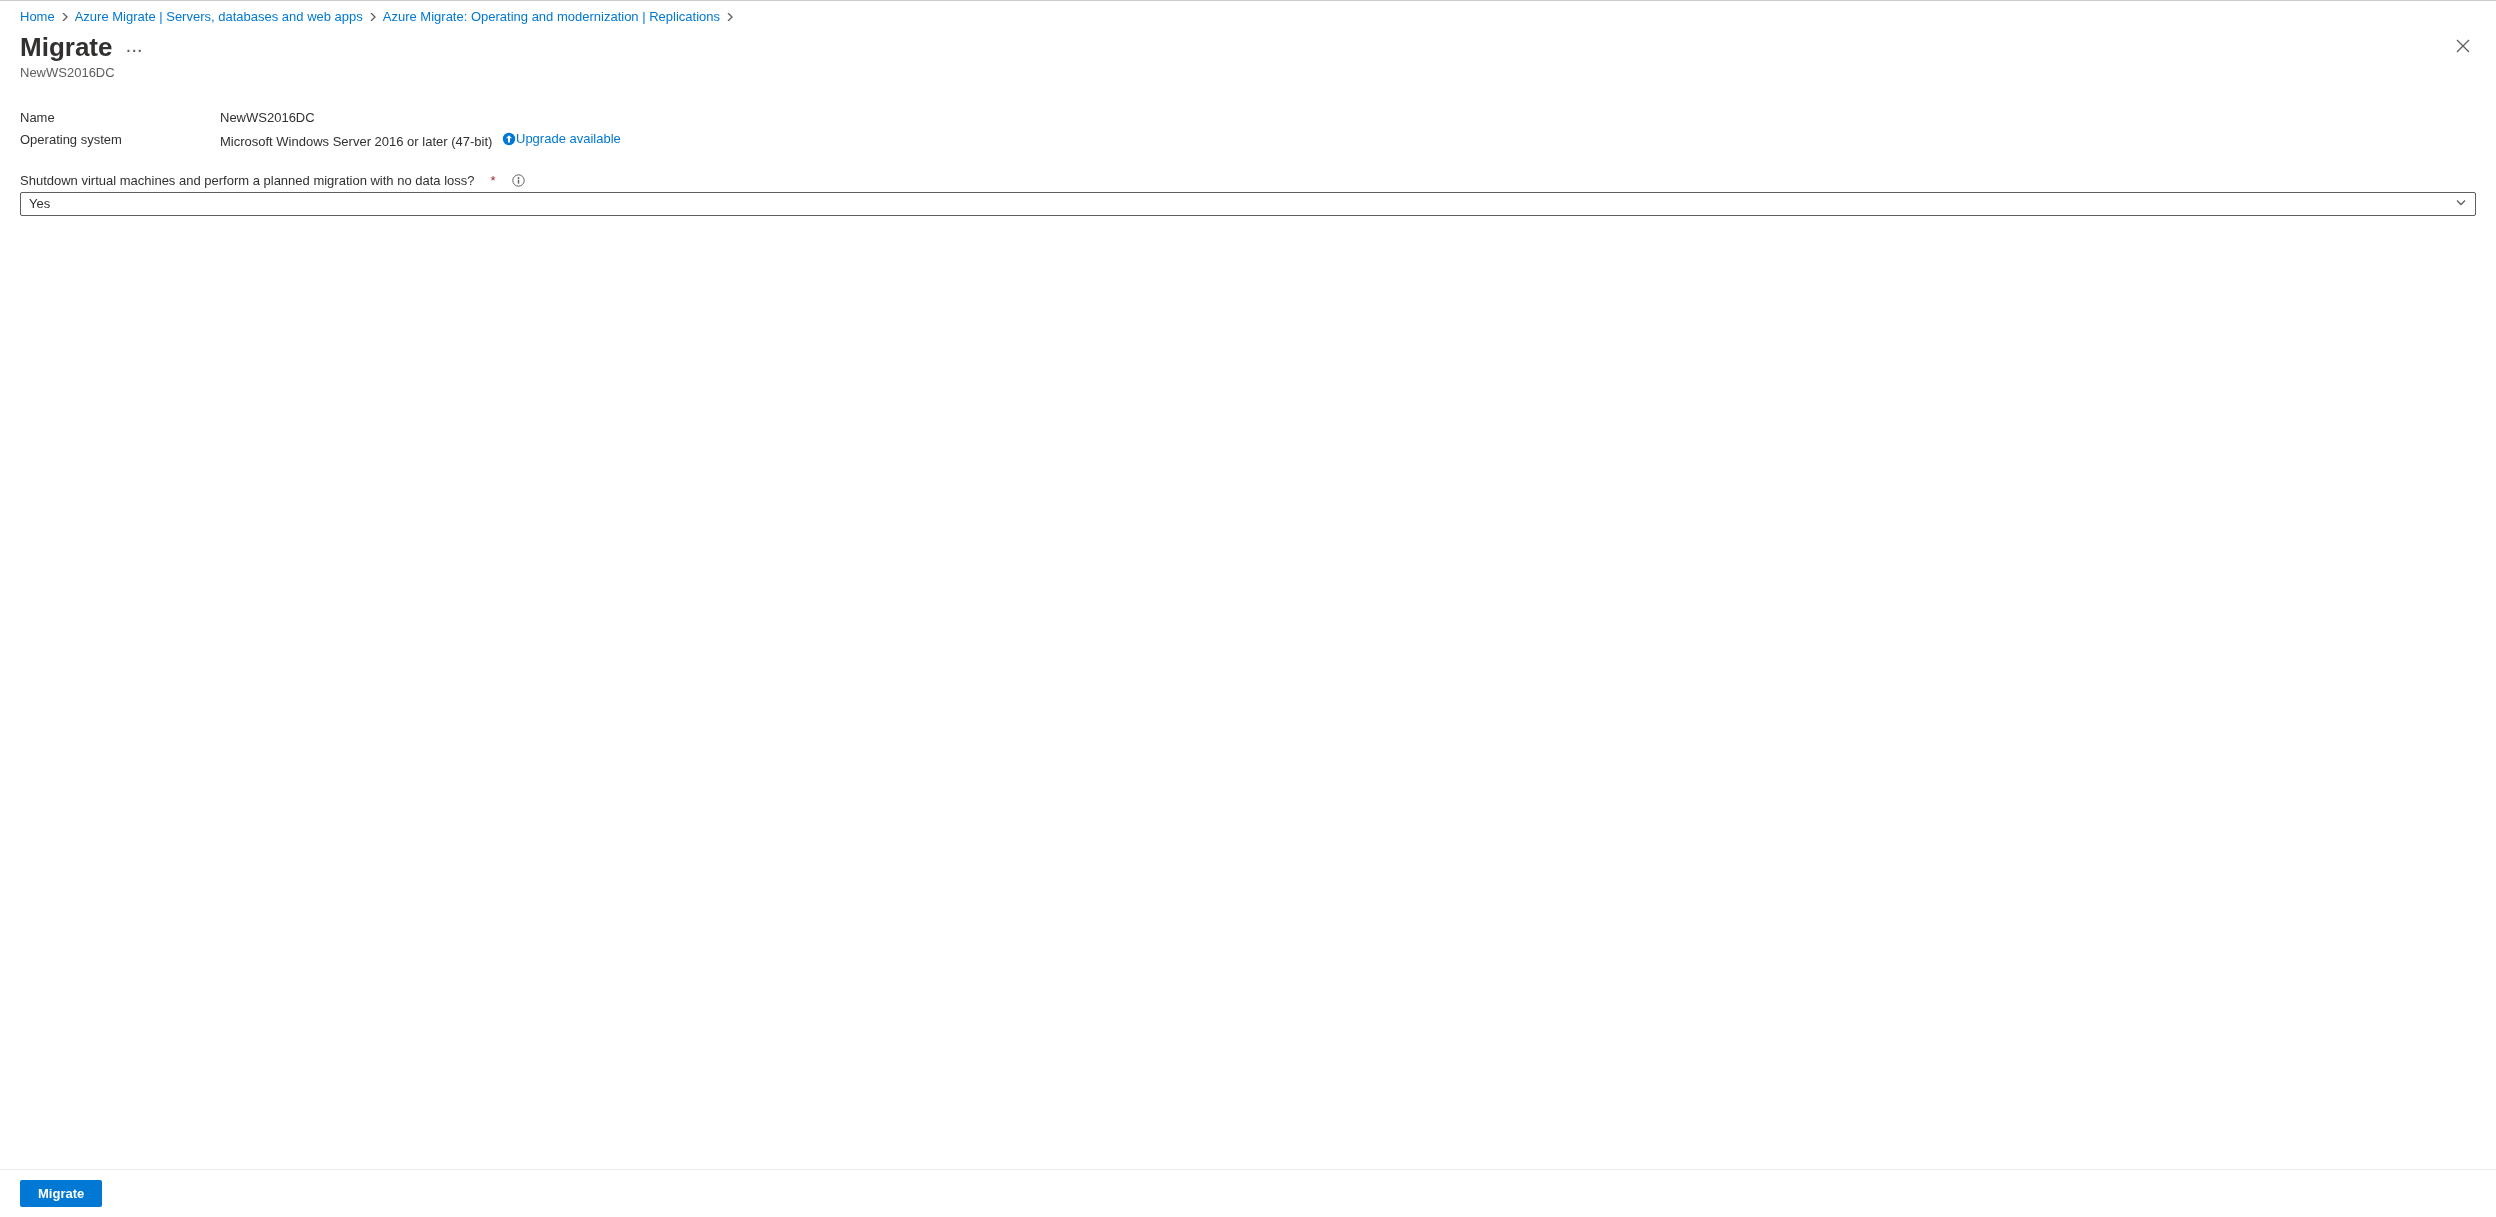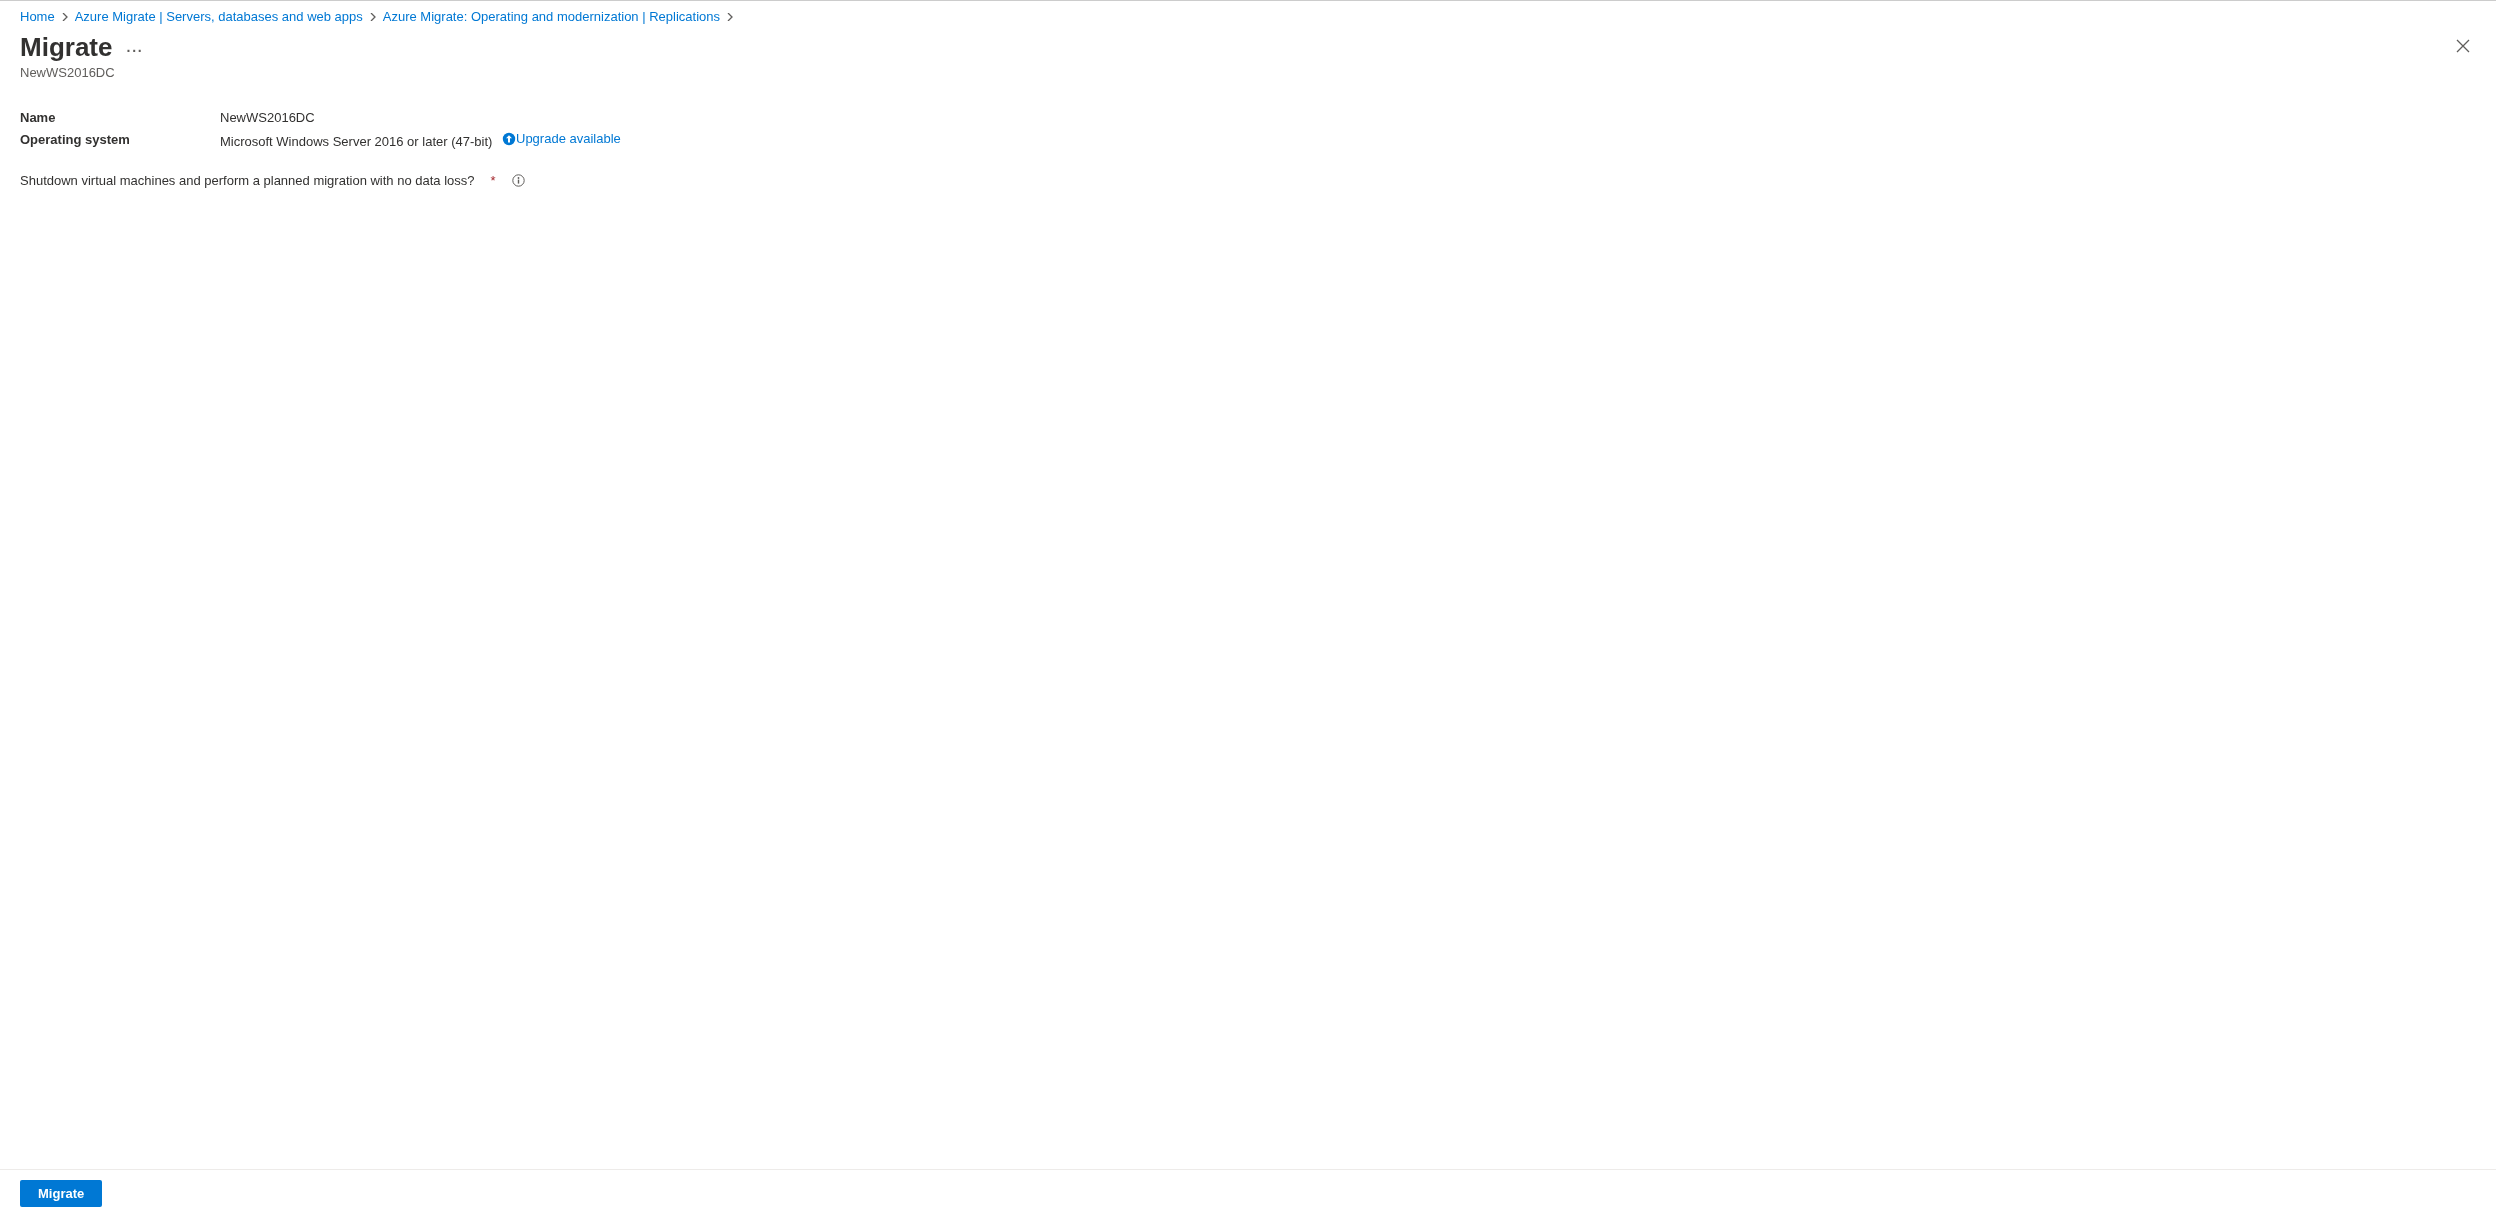--- a/index.html
+++ b/index.html
@@ -68,21 +68,21 @@
     overflow: auto;
   }
   .field-row {
     display: flex;
     align-items: center;
     margin-bottom: 6px;
     font-size: 13px;
   }
   .field-label {
     width: 200px;
-    font-weight: 700;
+    font-weight: 400;
   }
   .field-value { color: #323130; }
   .upgrade-link {
     color: #0078d4;
     text-decoration: none;
     margin-left: 6px;
     cursor: pointer;
     display: inline-flex;
     align-items: center;
     gap: 0;
@@ -208,19 +208,27 @@
       <span>Shutdown virtual machines and perform a planned migration with no data loss?</span>
       <span class="req">*</span>
       <span class="info-icon-outline">
         <svg width="13" height="13" viewBox="0 0 13 13">
           <circle cx="6.5" cy="6.5" r="5.7" fill="none" stroke="#605e5c" stroke-width="1"></circle>
           <circle cx="6.5" cy="4" r="0.9" fill="#605e5c"></circle>
           <rect x="5.8" y="5.6" width="1.4" height="4" fill="#605e5c"></rect>
         </svg>
       </span>
     </div>
+    <div class="select-box">
+      <span>Yes</span>
+      <span class="chevron">
+        <svg width="12" height="12" viewBox="0 0 12 12">
+            <path d="M2 4 L6 8 L10 4" fill="none" stroke="#605e5c" stroke-width="1.3"></path>
+          </svg>
+      </span>
+    </div>
   </div>
 
 </div>
 
 <div class="footer">
   <button class="primary-btn">Migrate</button>
 </div>
 
 </body></html>

